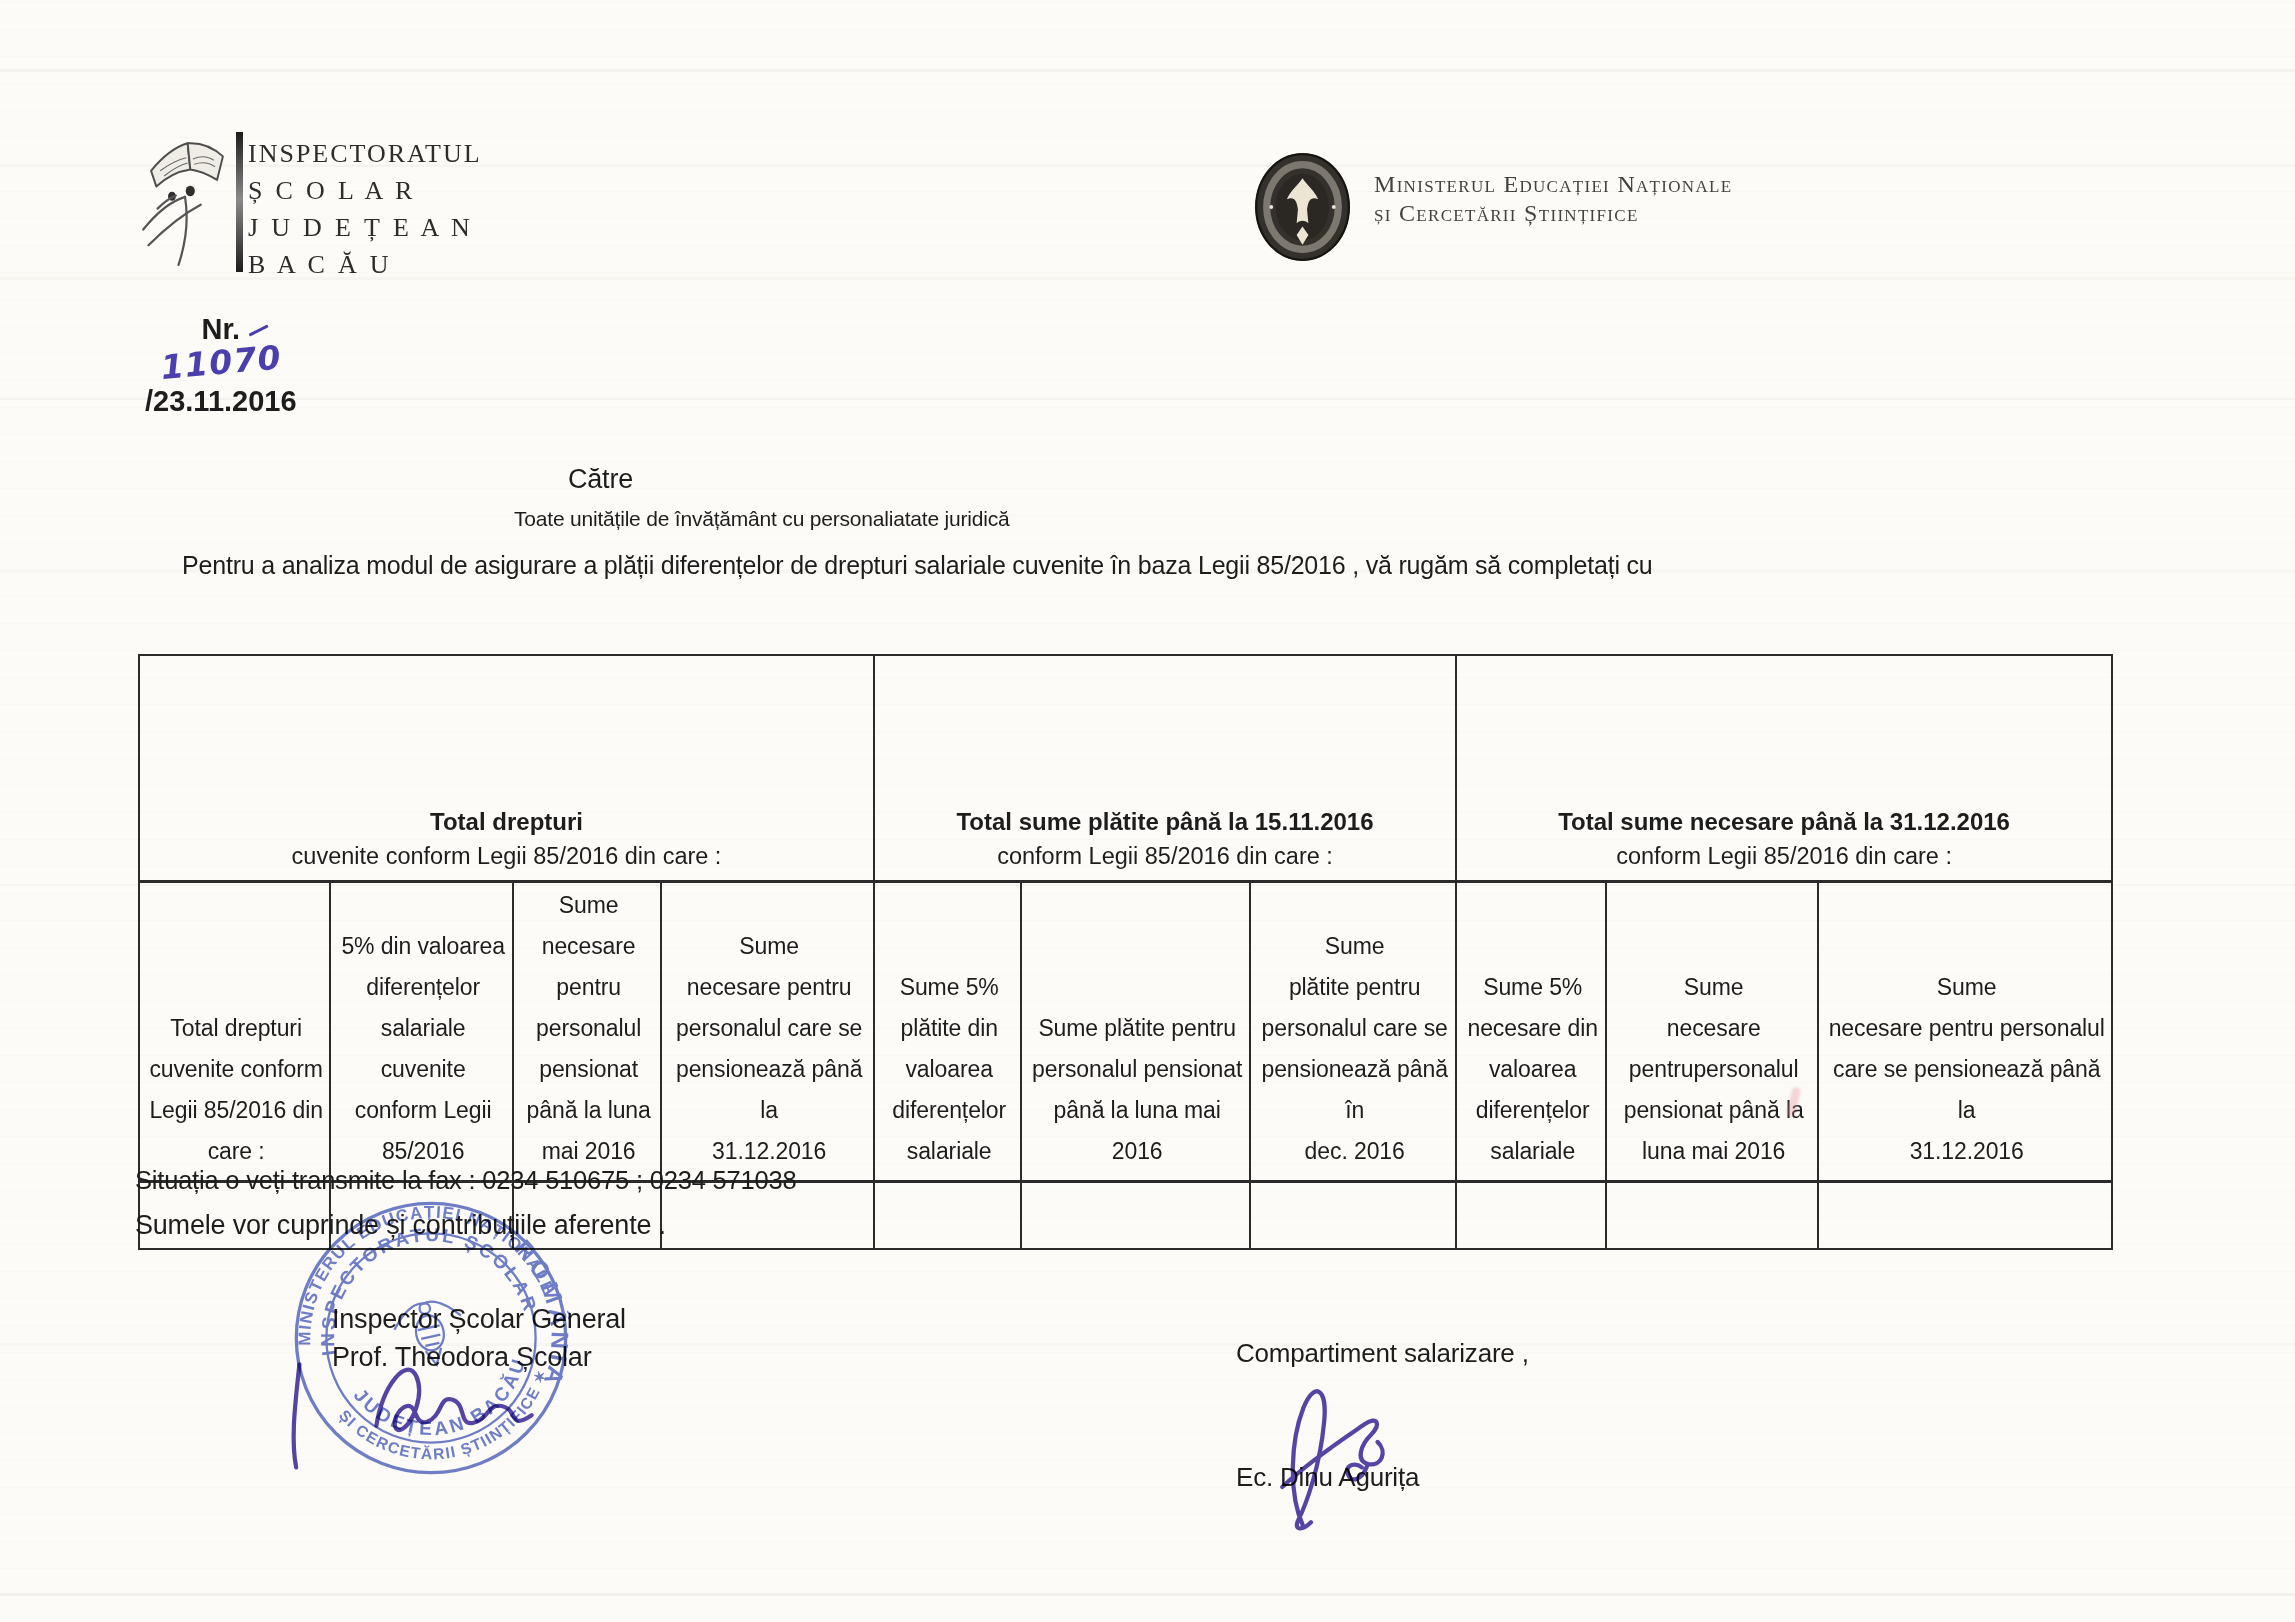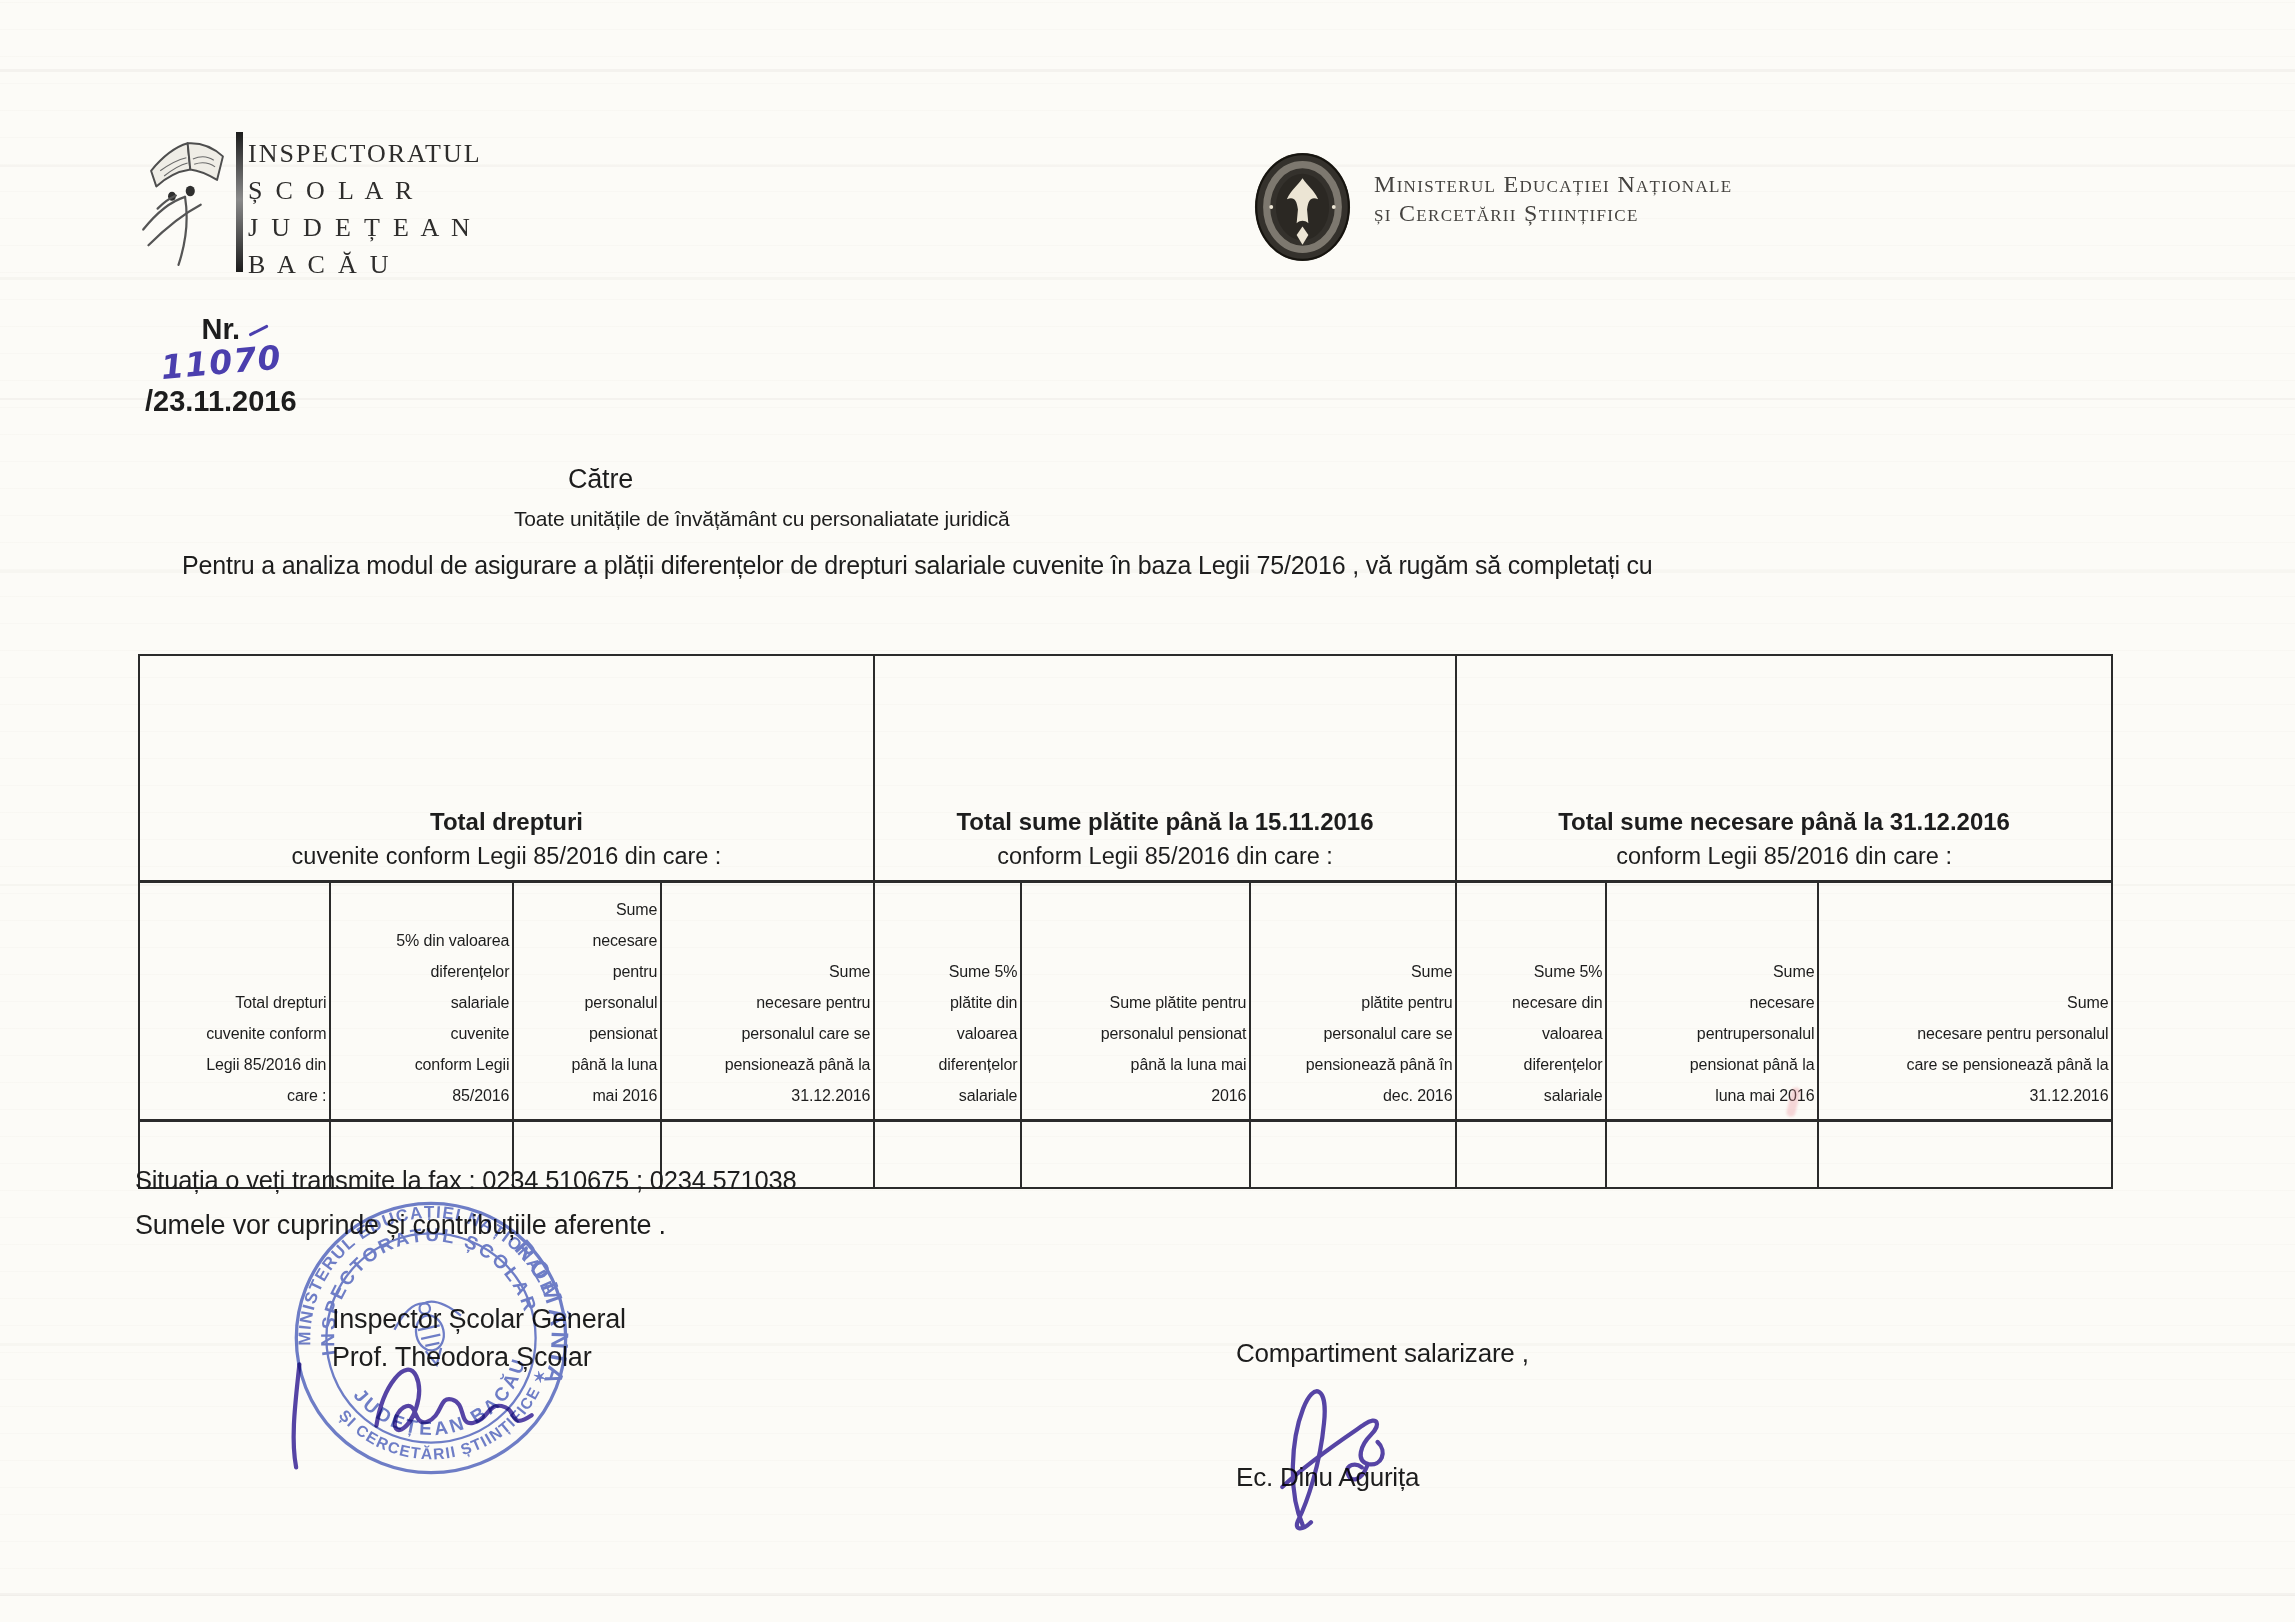--- a/index.html
+++ b/index.html
@@ -46,22 +46,22 @@
   .body2{left:149px;top:594px;font-size:25px;}
 
   
   table.macheta{position:absolute;left:138px;top:628px;width:1974px;table-layout:fixed;
     border-collapse:collapse;border:2.6px solid #2b2b2b;background:transparent;margin-top:26px;}
   table.macheta th,table.macheta td{border:2px solid #2b2b2b;}
   tr.row-groups th{height:217px;vertical-align:bottom;text-align:center;padding:0 3.9px 6.5px 3.9px;font-weight:normal;}
   .g-title{font-size:24px;font-weight:bold;line-height:34px;}
   .g-sub{font-size:23.5px;font-weight:normal;line-height:34px;}
   tr.row-groups th{border-bottom-width:3.3px;}
-  tr.row-cols td{height:226px;vertical-align:bottom;text-align:right;
-    font-size:16px;line-height:31px;letter-spacing:-0.1px;
+  tr.row-cols td{height:226px;vertical-align:bottom;text-align:center;
+    font-size:23px;line-height:41px;letter-spacing:-0.1px;
     padding:2.6px 2.6px 7.8px 5.9px;white-space:pre-line;border-bottom-width:3.3px;}
   tr.row-empty td{height:63px;}
 
   
   .fax{left:135px;top:1166px;font-size:25.5px;}
   .sums{left:135px;top:1210px;font-size:27px;}
 
   .sig-left-title{left:332px;top:1304px;font-size:27px;}
   .sig-left-name{left:332px;top:1342px;font-size:27px;font-weight:normal;}
   .sig-right-title{left:1236px;top:1338px;font-size:26px;font-weight:normal;}
@@ -138,21 +138,21 @@
 
   <div class="nr-line">
     <span class="nr-label">Nr.</span>
     <span class="nr-hand">11070</span>
     <span class="nr-cross" style="position:absolute;left:103px;top:15.7px;"></span>
     <span class="nr-date">/23.11.2016</span>
   </div>
 
   <div class="txt salutation">Către</div>
   <div class="txt addressee">Toate unitățile de învățământ cu personaliatate juridică</div>
-  <div class="txt body1">Pentru a analiza modul de asigurare a plății diferențelor de drepturi salariale cuvenite în baza Legii 75/2016 , vă rugăm să completați cu</div>
+  <div class="txt body1">Pentru a analiza modul de asigurare a plății diferențelor de drepturi salariale cuvenite în baza Legii 85/2016 , vă rugăm să completați cu</div>
 
   <table class="macheta">
     <colgroup>
       <col style="width:191px">
         <col style="width:183px">
         <col style="width:148px">
         <col style="width:213px">
       <col style="width:147px">
         <col style="width:229px">
         <col style="width:206px">

